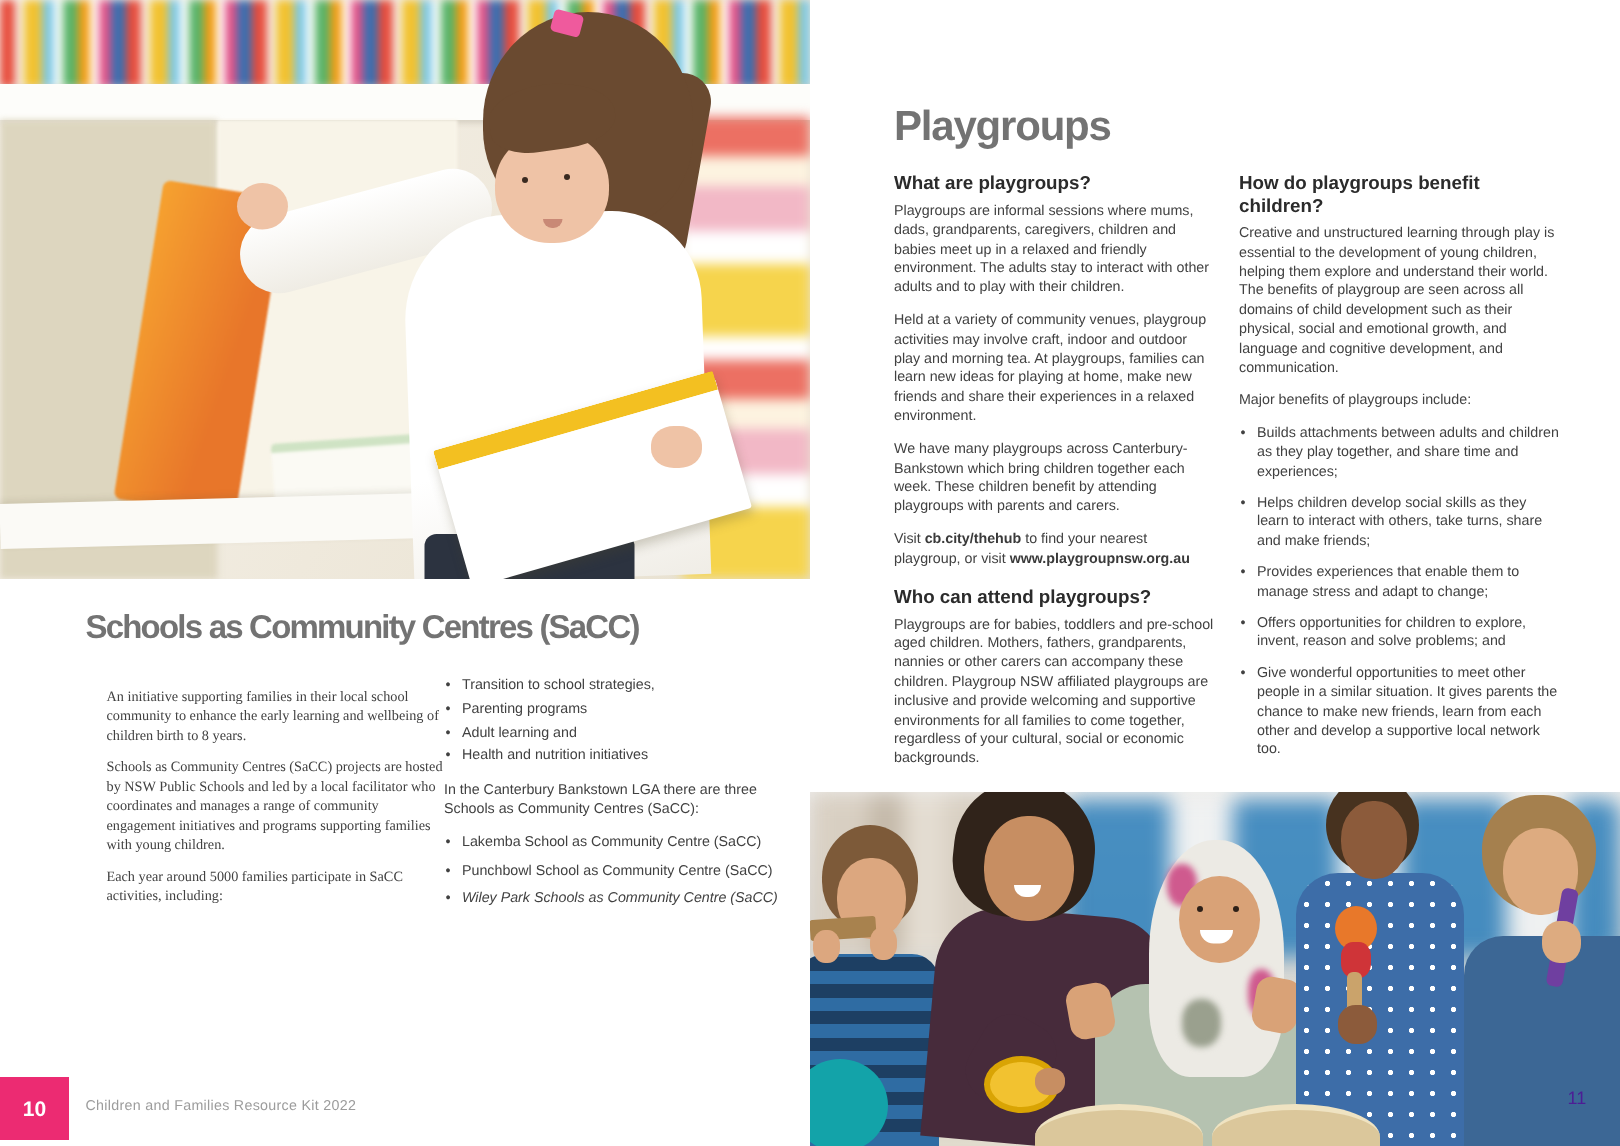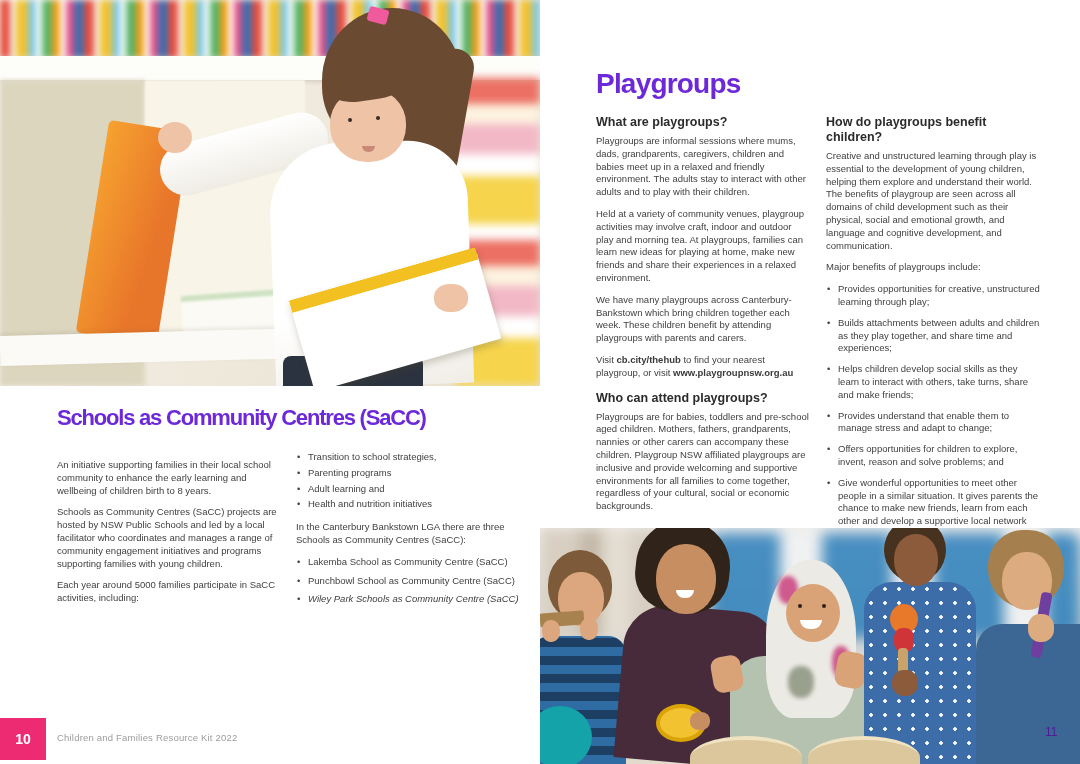--- a/index.html
+++ b/index.html
@@ -1,19 +1,19 @@
 <!DOCTYPE html>
 <html><head>
 <meta charset="utf-8">
 <style>
   html,body{margin:0;padding:0;background:#ffffff;}
   .spread{position:relative;width:1080px;height:764px;background:#ffffff;overflow:hidden;
           font-family:"Liberation Sans",sans-serif;color:#414141;}
   
-  .h1{position:absolute;font-weight:bold;color:#6d28d9;margin:0;}
+  .h1{position:absolute;font-weight:bold;color:#737373;margin:0;}
   .sacc-h1{left:57px;top:405px;font-size:22px;letter-spacing:-1.2px;}
   .pg-h1{left:596px;top:68px;font-size:28px;letter-spacing:-0.8px;}
   .col{position:absolute;font-size:9.5px;line-height:12.8px;color:#414141;}
   .col p{margin:0 0 9px 0;}
   .subhead{font-size:12.5px;line-height:15px;font-weight:bold;color:#2b2b2b;margin:0 0 5px 0;}
   .subhead.mt{margin-top:11px;}
   ul{list-style:none;margin:0 0 9px 0;padding:0;}
   li{position:relative;padding-left:12px;margin:0 0 3px 0;}
   li::before{content:"•";position:absolute;left:1px;top:0;color:#414141;}
   ul.spaced li{margin-bottom:8px;}
@@ -134,21 +134,21 @@
     <div class="g-fringe"></div>
     <div class="g-eye1"></div>
     <div class="g-eye2"></div>
     <div class="g-mouth"></div>
     <div class="g-book"></div>
     <div class="g-hand-book"></div>
   </div>
 
   <h1 class="h1 sacc-h1">Schools as Community Centres (SaCC)</h1>
 
-  <div class="col" style="left:57px;top:459px;width:228px;">
+  <div class="col" style="left:71px;top:459px;width:228px;font-family:Liberation Serif, serif;">
     <p>An initiative supporting families in their local school community to enhance the early learning and wellbeing of children birth to 8 years.</p>
     <p>Schools as Community Centres (SaCC) projects are hosted by NSW Public Schools and led by a local facilitator who coordinates and manages a range of community engagement initiatives and programs supporting families with young children.</p>
     <p>Each year around 5000 families participate in SaCC activities, including:</p>
   </div>
 
   <div class="col" style="left:296px;top:451px;width:228px;">
     <ul>
       <li>Transition to school strategies,</li>
       <li>Parenting programs</li>
       <li>Adult learning and</li>
@@ -172,24 +172,23 @@
     <p><span>Visit </span><span class="b">cb.city/thehub</span><span> to find your nearest playgroup, or visit </span><span class="b">www.playgroupnsw.org.au</span></p>
     <h3 class="subhead mt">Who can attend playgroups?</h3>
     <p>Playgroups are for babies, toddlers and pre-school aged children. Mothers, fathers, grandparents, nannies or other carers can accompany these children. Playgroup NSW affiliated playgroups are inclusive and provide welcoming and supportive environments for all families to come together, regardless of your cultural, social or economic backgrounds.</p>
   </div>
 
   <div class="col" style="left:826px;top:115px;width:215px;">
     <h3 class="subhead">How do playgroups benefit children?</h3>
     <p>Creative and unstructured learning through play is essential to the development of young children, helping them explore and understand their world. The benefits of playgroup are seen across all domains of child development such as their physical, social and emotional growth, and language and cognitive development, and communication.</p>
     <p>Major benefits of playgroups include:</p>
     <ul class="spaced">
-      <li>Provides opportunities for creative, unstructured learning through play;</li>
       <li>Builds attachments between adults and children as they play together, and share time and experiences;</li>
       <li>Helps children develop social skills as they learn to interact with others, take turns, share and make friends;</li>
-      <li>Provides understand that enable them to manage stress and adapt to change;</li>
+      <li>Provides experiences that enable them to manage stress and adapt to change;</li>
       <li>Offers opportunities for children to explore, invent, reason and solve problems; and</li>
       <li>Give wonderful opportunities to meet other people in a similar situation. It gives parents the chance to make new friends, learn from each other and develop a supportive local network too.</li>
     </ul>
   </div>
 
   <div class="photo2">
     <div class="p2-shelf"></div>
     <div class="p2-chairs"></div>
     <div class="p2-floor"></div>
     <div class="c1-hair"></div>

